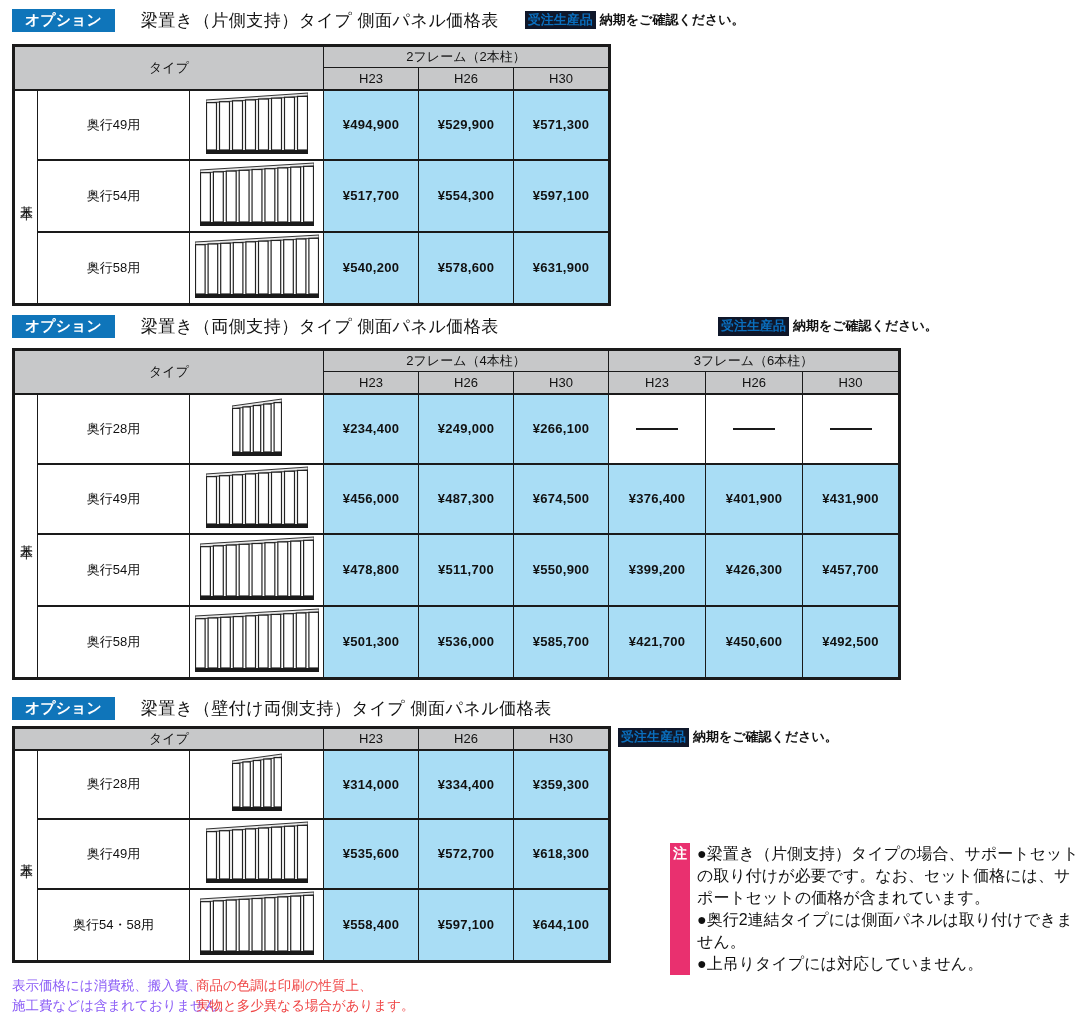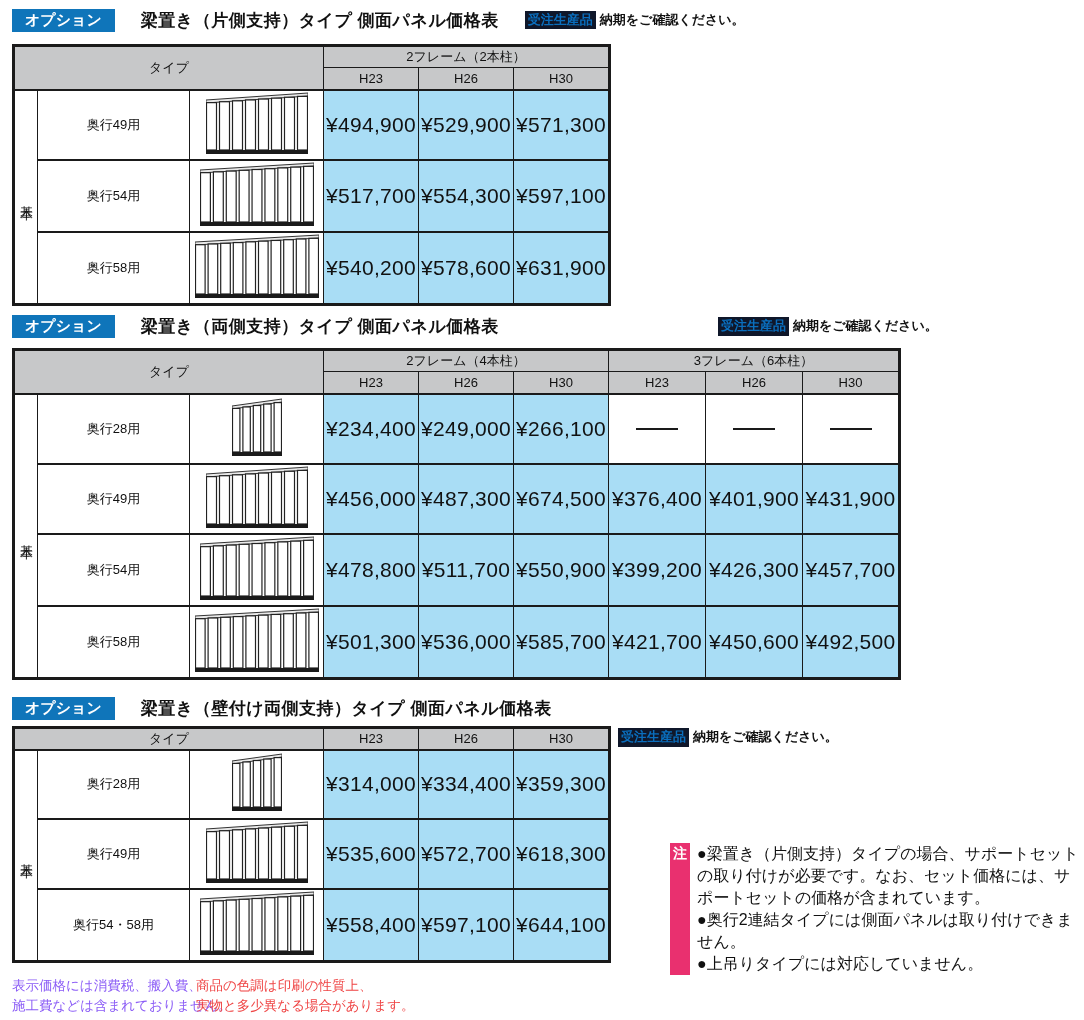--- a/index.html
+++ b/index.html
@@ -7,21 +7,21 @@
     width:1084px;height:1020px;position:relative;background:#ffffff;
     font-family:"Liberation Sans","DejaVu Sans",sans-serif;color:#111;
     overflow:hidden;
   }
   
   .sec-title{position:absolute;display:flex;align-items:center;gap:26px;height:24px;}
   .opt-badge{
     background:#0f75ba;color:#fff;font-weight:bold;font-size:15px;
     padding:2px 13px 3px;line-height:1.2;flex:0 0 auto;
   }
-  .title-text{font-size:17px;font-weight:bold;letter-spacing:.5px;white-space:nowrap;}
+  .title-text{font-size:17px;font-weight:normal;letter-spacing:.5px;white-space:nowrap;}
   .order-group{display:flex;align-items:center;gap:4px;white-space:nowrap;}
   .order-badge{
     background:#0f172a;color:#0a6ebd;font-size:13px;font-weight:600;
     padding:1px 3px 2px;line-height:1.2;
   }
   .order-note{font-size:13px;font-weight:bold;}
   .order-abs{position:absolute;}
   
   table.price-table{
     position:absolute;border-collapse:collapse;table-layout:fixed;
@@ -33,21 +33,21 @@
   }
   table.price-table thead tr{height:22px;}
   table.price-table td{border:1px solid #1a1a1a;padding:0;text-align:center;}
   table.price-table tr.data > td{border-top:2px solid #1a1a1a;}
   td.base-cell{
     background:#fff;font-size:13px;writing-mode:vertical-rl;text-orientation:upright;
     letter-spacing:2px;width:24px;
   }
   td.label-cell{background:#fff;font-size:13px;}
   td.icon-cell{background:#fff;}
-  td.price-cell{background:#a9ddf5;font-size:21px;font-weight:normal;letter-spacing:.3px;}
+  td.price-cell{background:#a9ddf5;font-size:13px;font-weight:bold;letter-spacing:.3px;}
   td.dash-cell{background:#fff;}
   td.dash-cell .dash{display:inline-block;width:42px;height:2px;background:#1a1a1a;vertical-align:middle;}
   
   .notes-right{position:absolute;left:670px;top:843px;width:412px;}
   .price-note{font-size:15px;margin:0 0 10px 2px;line-height:1.3;}
   .note-flex{display:flex;align-items:stretch;}
   .note-bar{
     width:20px;background:#e9306f;color:#fff;font-size:14px;font-weight:bold;
     text-align:center;padding-top:2px;flex:0 0 auto;
   }

